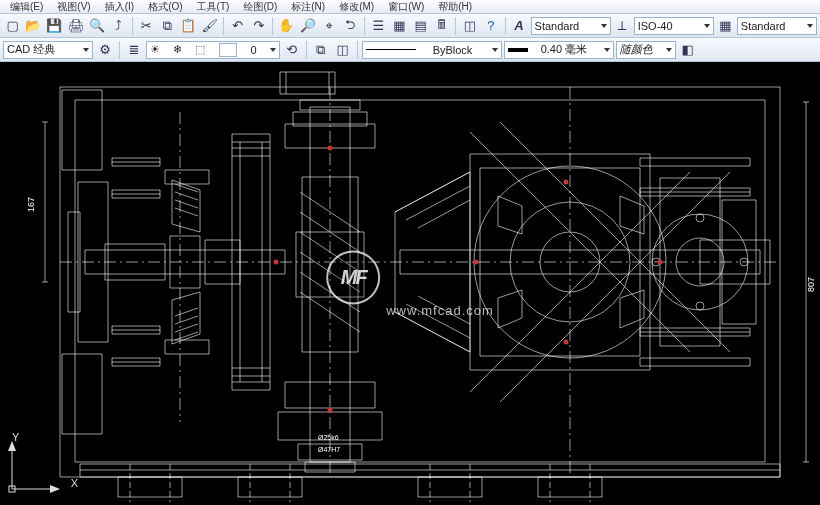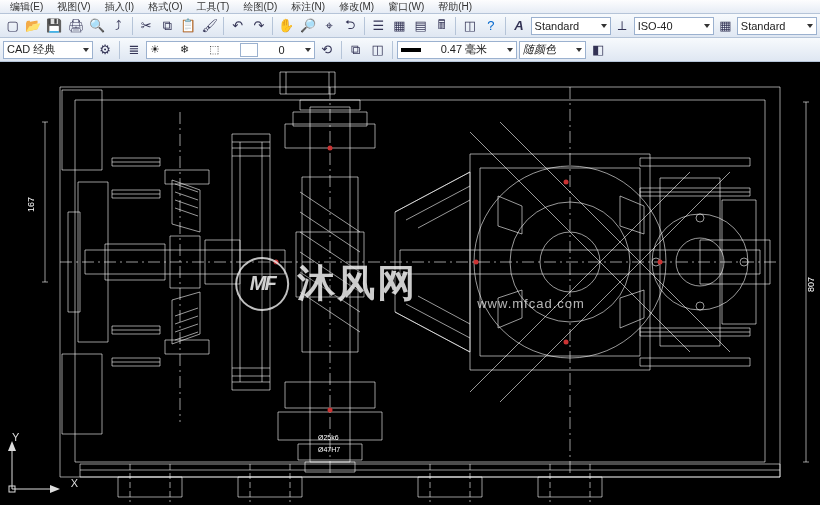--- a/index.html
+++ b/index.html
@@ -56,21 +56,21 @@
     margin: 0 2px;
   }
   .tb-dd {
     height: 18px;
     border: 1px solid #9bb1cf;
     background: #fff;
     font-size: 11px;
     padding: 0 3px;
     display: inline-flex;
     align-items: center;
-    gap: 20px;
+    gap: 13px;
     color: #222;
   }
   .tb-dd.wide { min-width: 80px; }
   .tb-dd.narrow { min-width: 60px; font-style: italic; }
   .dd-arrow {
     width: 0; height: 0;
     border-left: 3px solid transparent;
     border-right: 3px solid transparent;
     border-top: 4px solid #333;
     margin-left: auto;
@@ -116,21 +116,21 @@
     vector-effect: non-scaling-stroke;
   }
   svg.drawing .hatch { stroke-width:0.4; }
   svg.drawing .mag { fill:#c33; stroke:none; }
 
   
   .watermark {
     position: absolute;
     top: 50%; left: 50%;
     transform: translate(-50%, -50%);
-    display: flex; align-items: flex-end;
+    display: flex; flex-direction: column; align-items: flex-start;
     pointer-events: none;
   }
   .watermark .main {
     display:flex; align-items:center; gap:8px;
   }
   .watermark .mf {
     width: 54px; height: 54px;
     border-radius: 50%;
     border: 2px solid rgba(255,255,255,0.75);
     display:flex; align-items:center; justify-content:center;
@@ -234,24 +234,29 @@
     <span>0</span>
     <span class="dd-arrow"></span>
   </span>
   <span class="tb-btn">⟲</span>
   <span class="tb-sep"></span>
   <span class="tb-btn">⧉</span>
   <span class="tb-btn">◫</span>
   <span class="tb-sep"></span>
 
 
+  <span class="tb-dd" style="min-width:140px">
+    <span class="line-prev"></span>
+    <span>ByBlock</span>
+    <span class="dd-arrow"></span>
+  </span>
 
   <span class="tb-dd" style="min-width:110px">
     <span style="display:inline-block;width:20px;height:4px;background:#000"></span>
-    <span>0.47 毫米</span>
+    <span>0.40 毫米</span>
     <span class="dd-arrow"></span>
   </span>
 
   <span class="tb-dd narrow">
     <span>随颜色</span>
     <span class="dd-arrow"></span>
   </span>
   <span class="tb-btn">◧</span>
 </div>
 
@@ -448,17 +453,16 @@
       <line x1="6" y1="50" x2="50" y2="50" stroke="#ddd" stroke-width="1"></line>
       <polygon points="54,50 44,46 44,54" fill="#ddd"></polygon>
       <rect x="3" y="47" width="6" height="6" fill="none" stroke="#ddd"></rect>
     </svg>
   </div>
 
   
   <div class="watermark">
     <div class="main">
       <div class="mf">MF</div>
-      <div class="txt">沐风网</div>
     </div>
     <div class="url">www.mfcad.com</div>
   </div>
 </div>
 
 </body></html>

